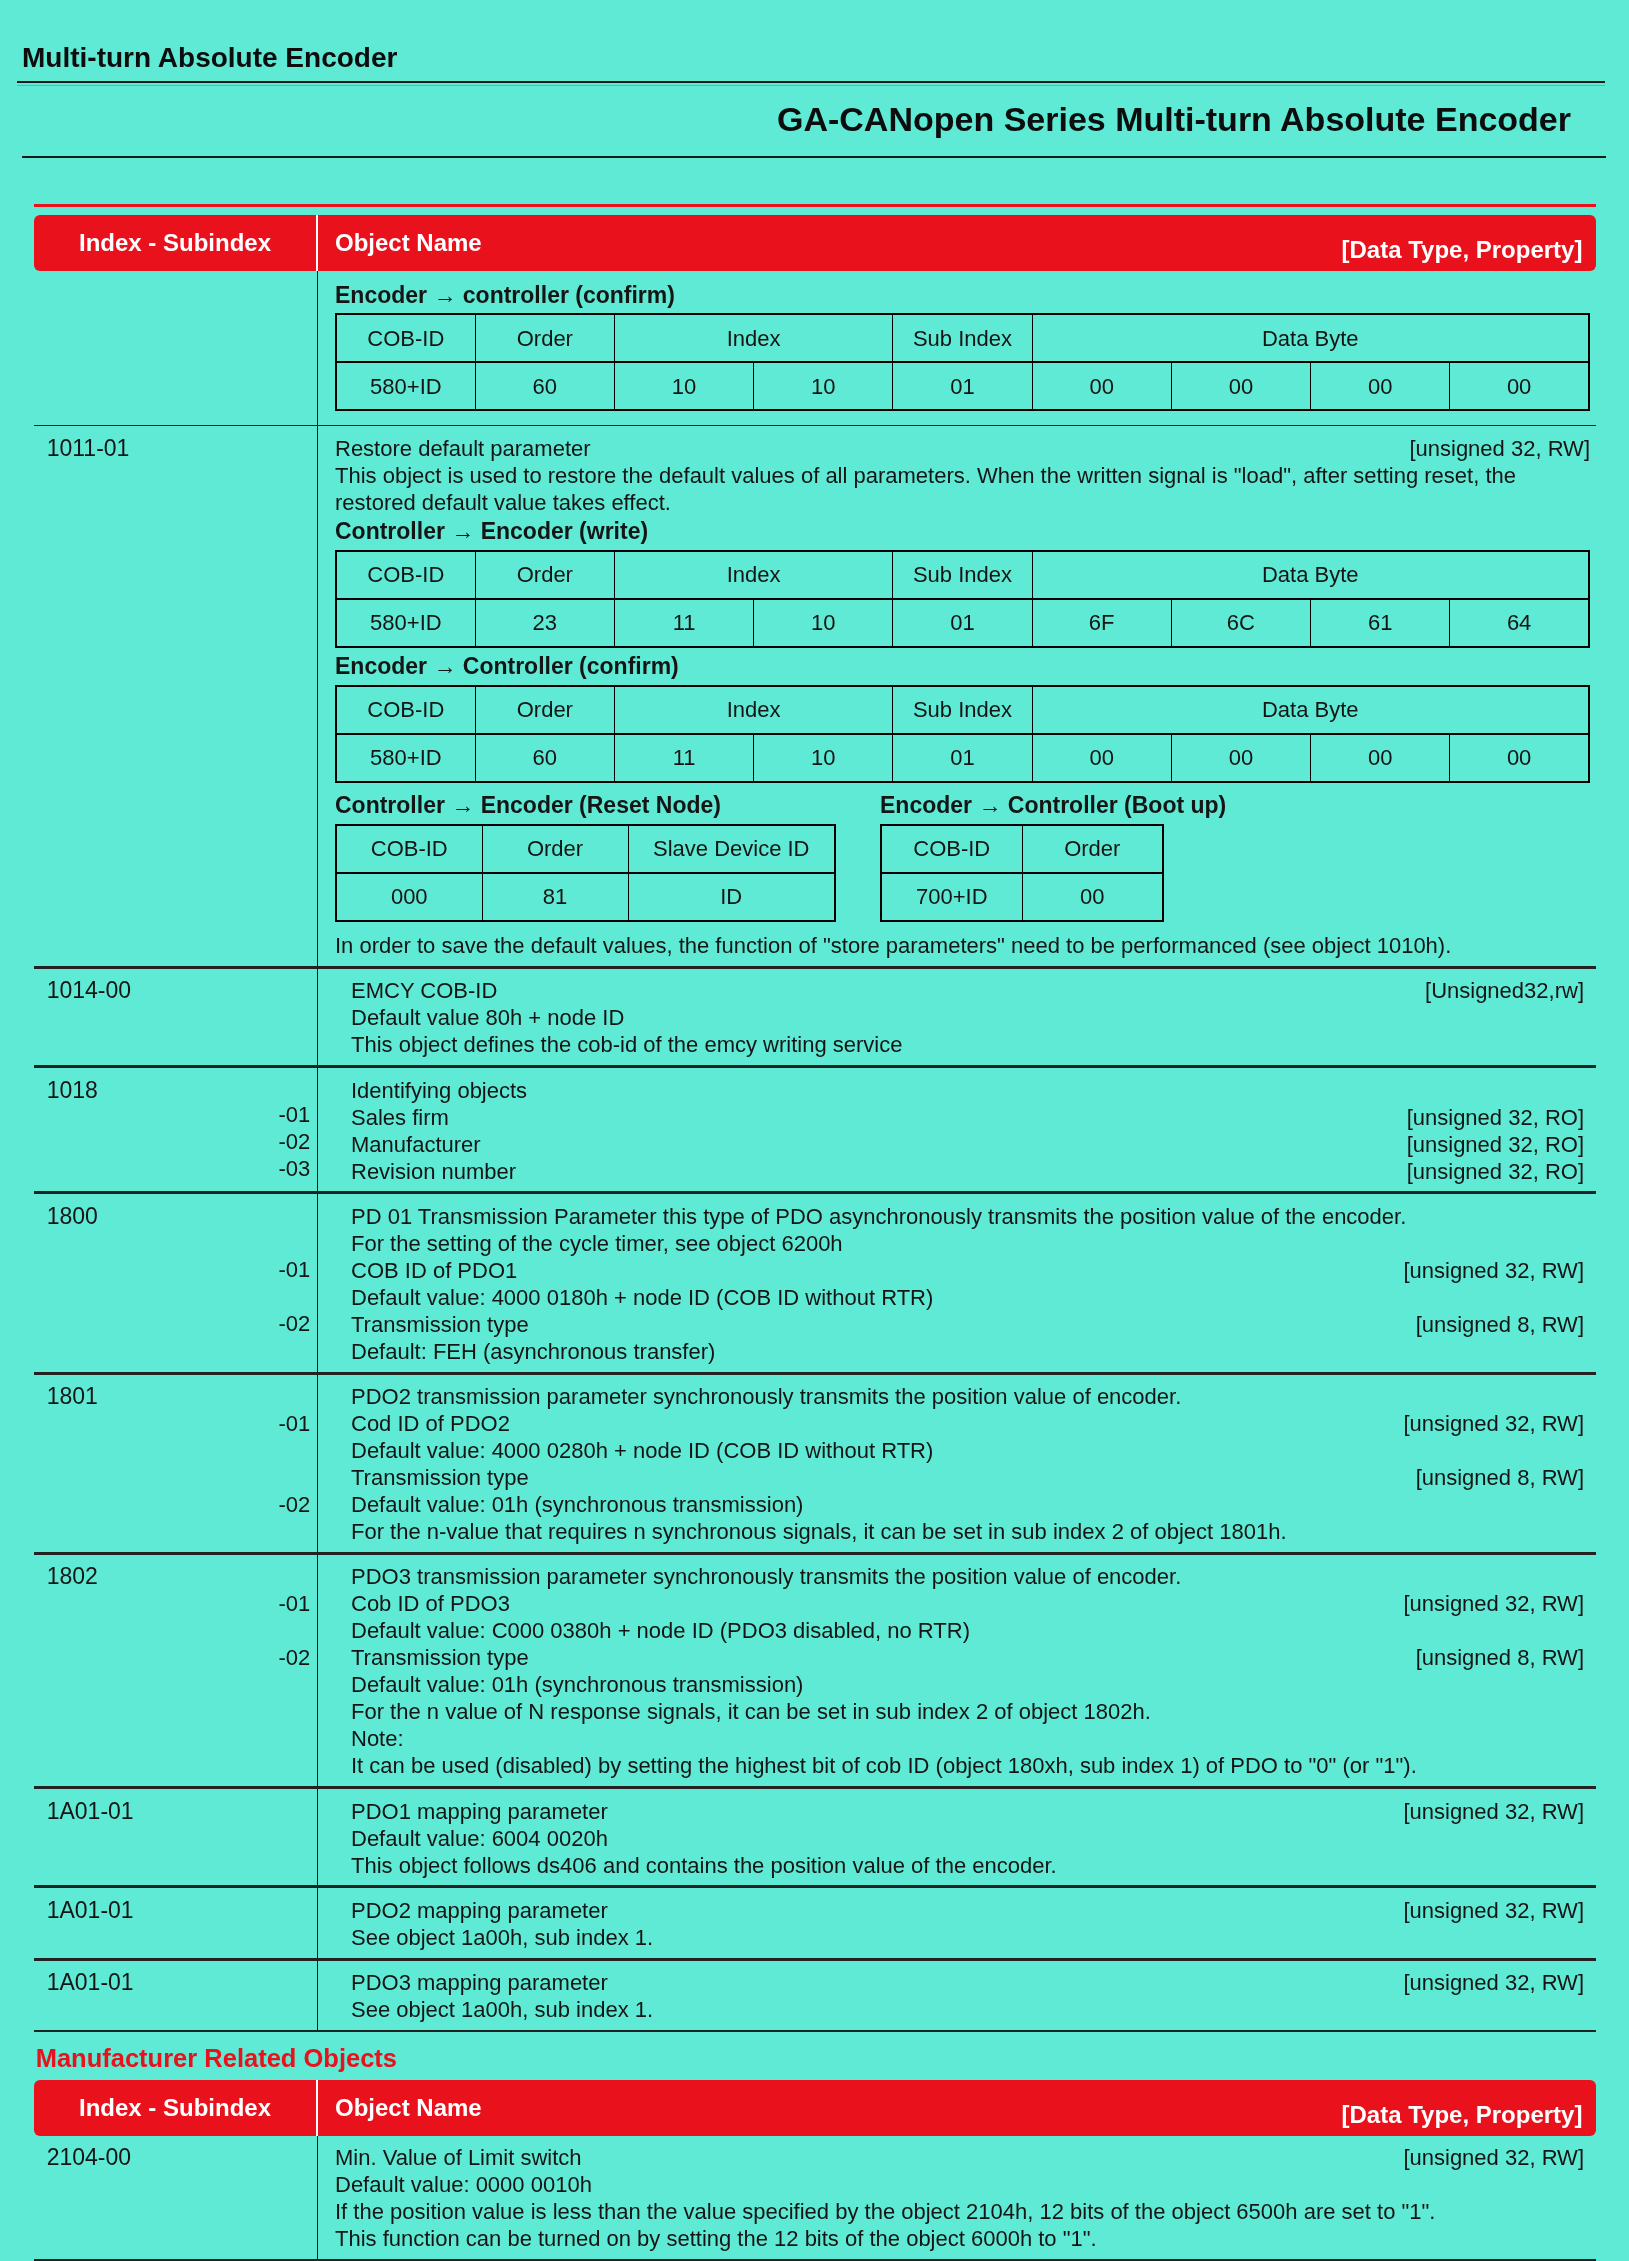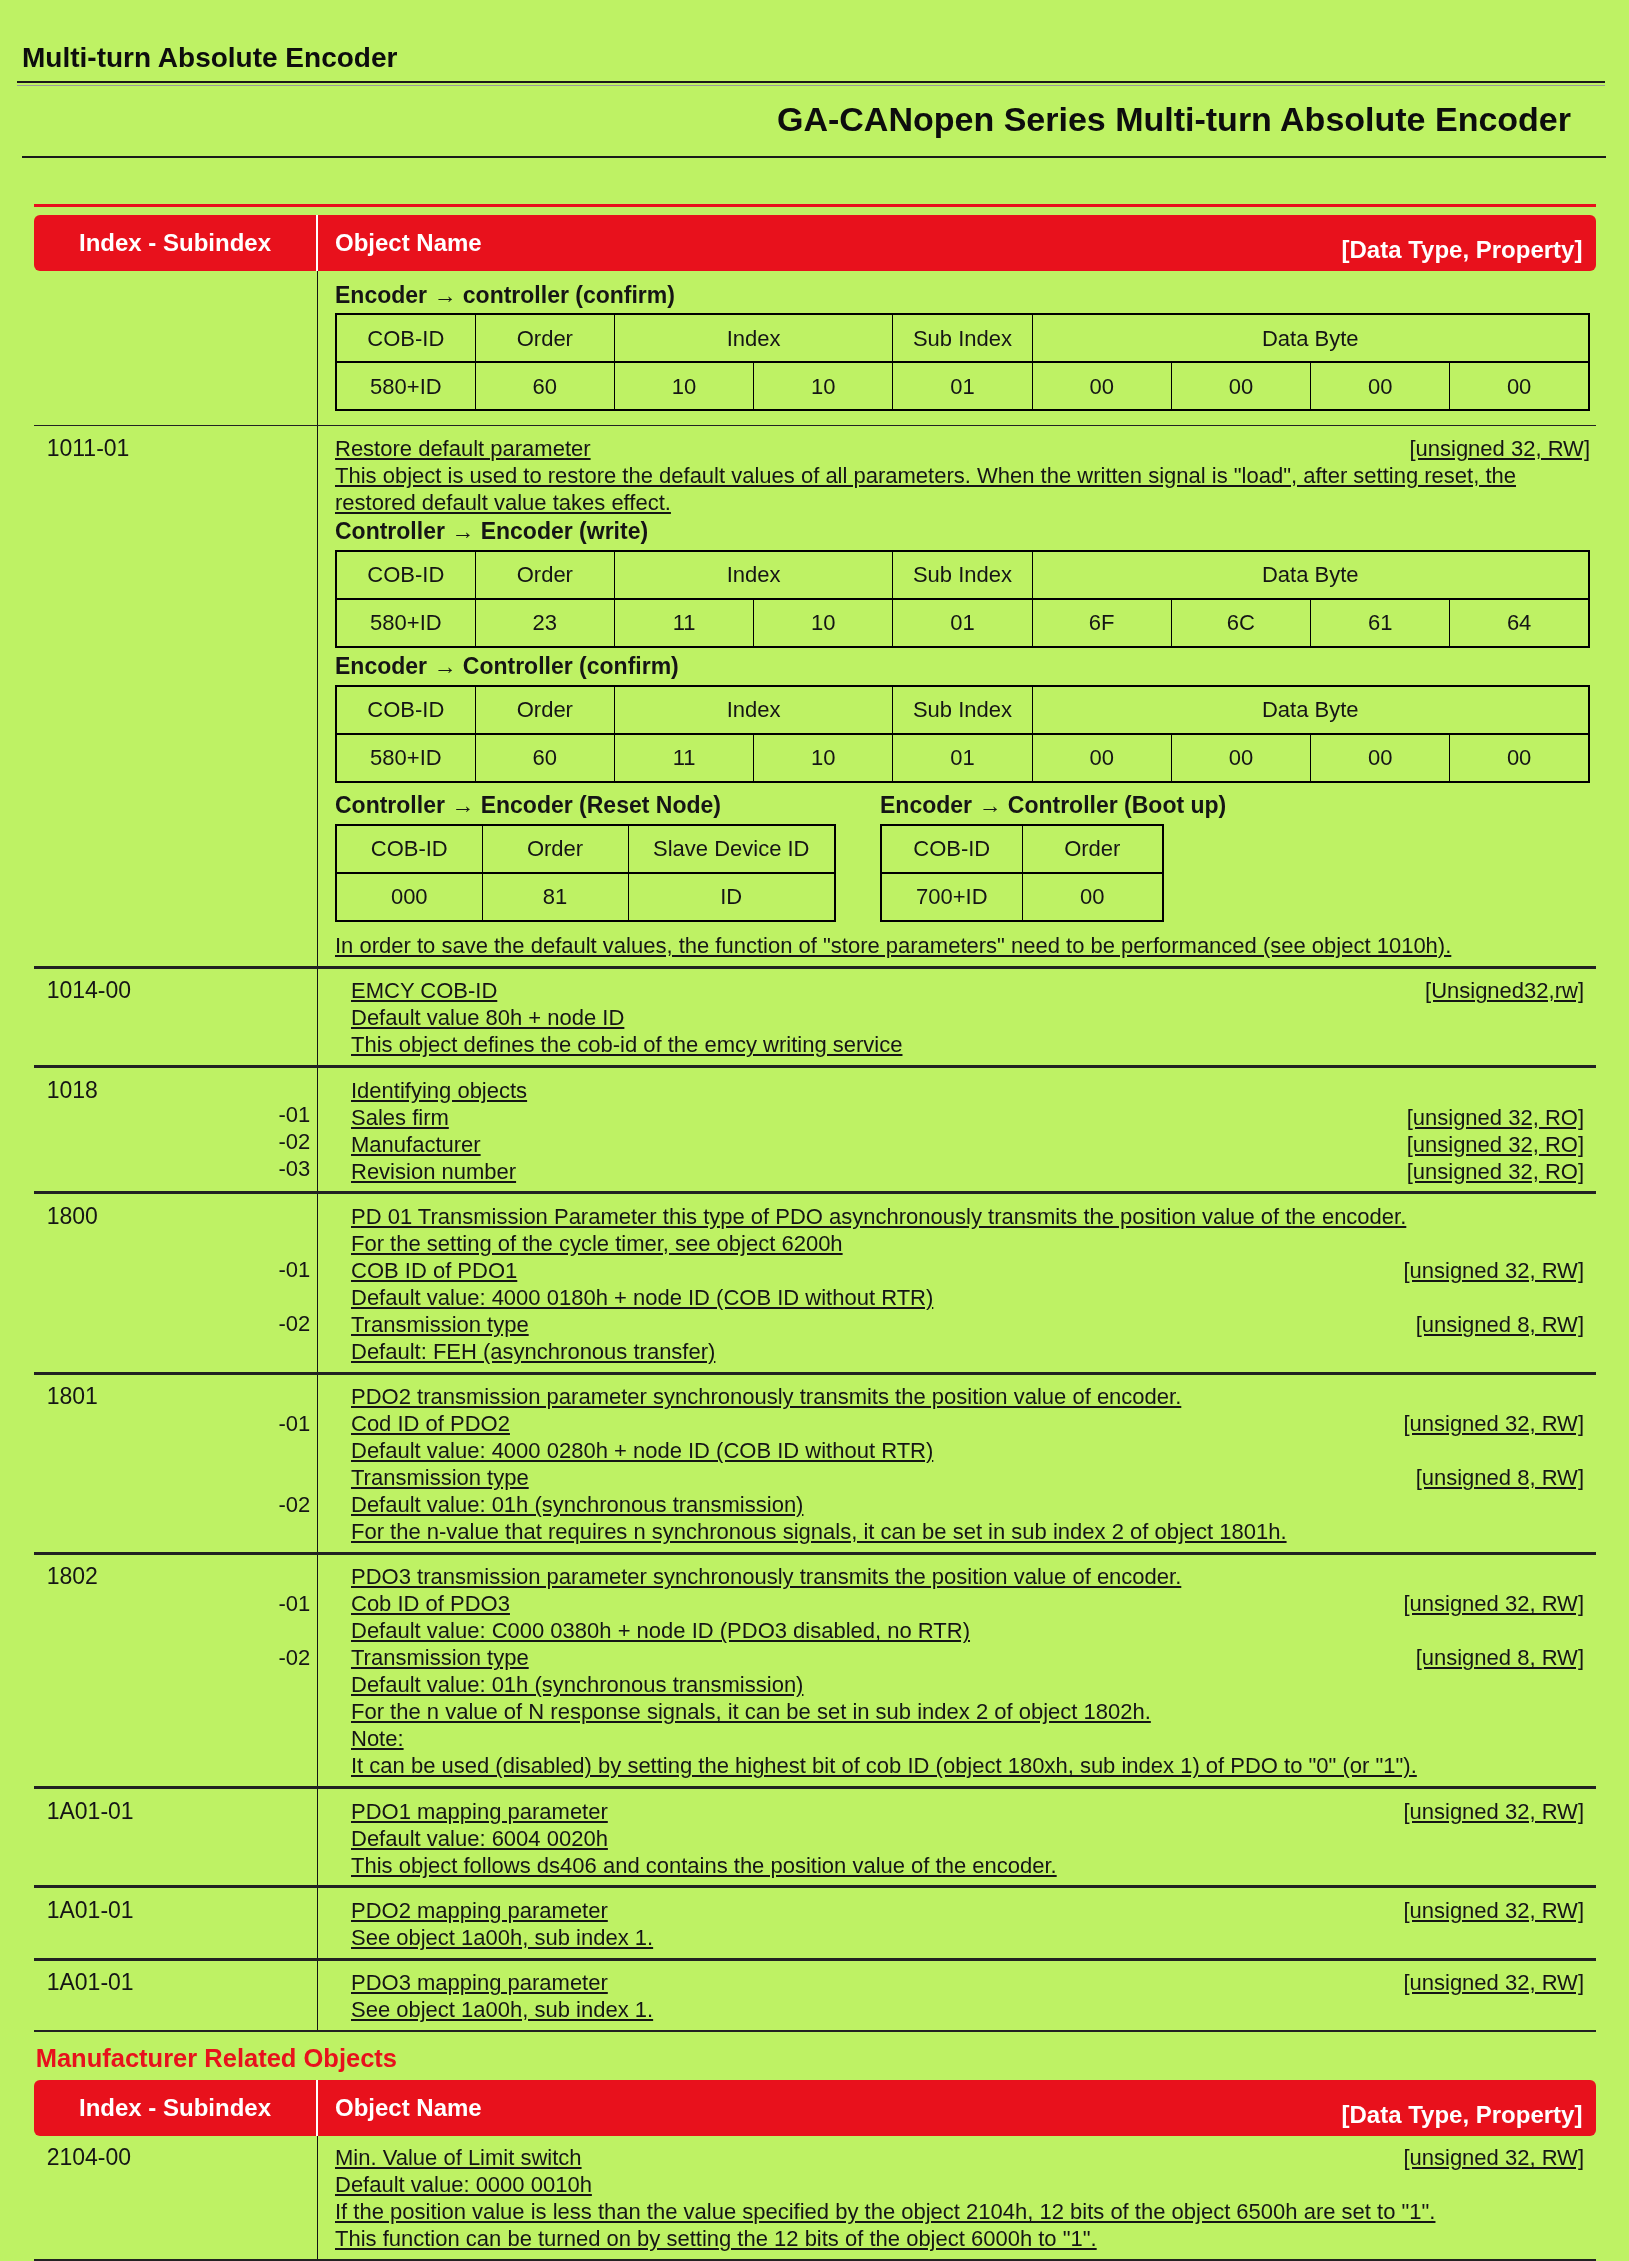--- a/index.html
+++ b/index.html
@@ -1,18 +1,18 @@
 <!DOCTYPE html>
 <html style="font-size:13.6px"><head>
 <meta charset="utf-8">
 <style>
   * { margin:0; padding:0; box-sizing:border-box; }
   html,body { width:1630px; height:2261px; background:#ffffff; }
   body { font-family:"Liberation Sans", sans-serif; color:#151515; }
-  .page { position:relative; width:1630px; height:2261px; overflow:hidden; background:#bef264; }
+  .page { position:relative; width:1630px; height:2261px; overflow:hidden; background:#5eead4; }
 
   
   .doc-title { position:absolute; left:22px; top:42px; font-size:28px; font-weight:bold; letter-spacing:0; color:#0d0d0d; }
   .rule-1 { position:absolute; left:17px; right:25.5px; top:81px; height:5.1px;
             border-top:2.5px solid #1a1a1a; border-bottom:0.8px solid #9a9a9a; }
   .doc-subtitle { position:absolute; right:59px; top:100px; font-size:34px; font-weight:bold; color:#0d0d0d; }
   .rule-2 { position:absolute; left:22px; right:24px; top:156px; height:1.7px; background:#1a1a1a; }
 
   
   .tables-wrap { position:absolute; left:34px; top:204px; width:1562px; }
@@ -28,21 +28,21 @@
   .row { display:flex; }
   .row.sep-thin  { border-top:1.7px solid #222; }
   .row.sep-thick { border-top:3.4px solid #222;gap:16px; }
   .row.last { border-bottom:2.5px solid #222; }
 
   .cell-index { width:284px; min-width:284px; border-right:1.7px solid #141414; position:relative;
                 padding:8.5px 8.5px 0 12.7px; font-size:23px; }
   .cell-index .sub { position:absolute; right:6.8px; font-size:22px; }
   .cell-obj { flex:1; padding:8.5px 12px 6.8px 17px; font-size:22px; line-height:27px; }
 
-  .ln { display:flex; justify-content:space-between; align-items:flex-end;text-decoration:underline; }
+  .ln { display:flex; justify-content:space-between; align-items:flex-end; }
   .ln .lt { flex:1; }
   .ln .tag { white-space:nowrap; padding-left:10.2px; }
   .msg-title { font-weight:bold; font-size:23px; line-height:25.5px; margin:3.4px 0 5.1px 0; }
 
   
   table.cob { border-collapse:collapse; table-layout:fixed; margin:1.7px 0 6.8px 0; border:2.5px solid #000; }
   table.cob td { border:1.7px solid #000; text-align:center; vertical-align:middle; font-size:22px; height:48px; padding:8px; }
   table.cob tr.hd td { border-bottom:2.5px solid #000; }
   table.cob9 { width:1255px; }
   table.cob3 { width:499px; }

